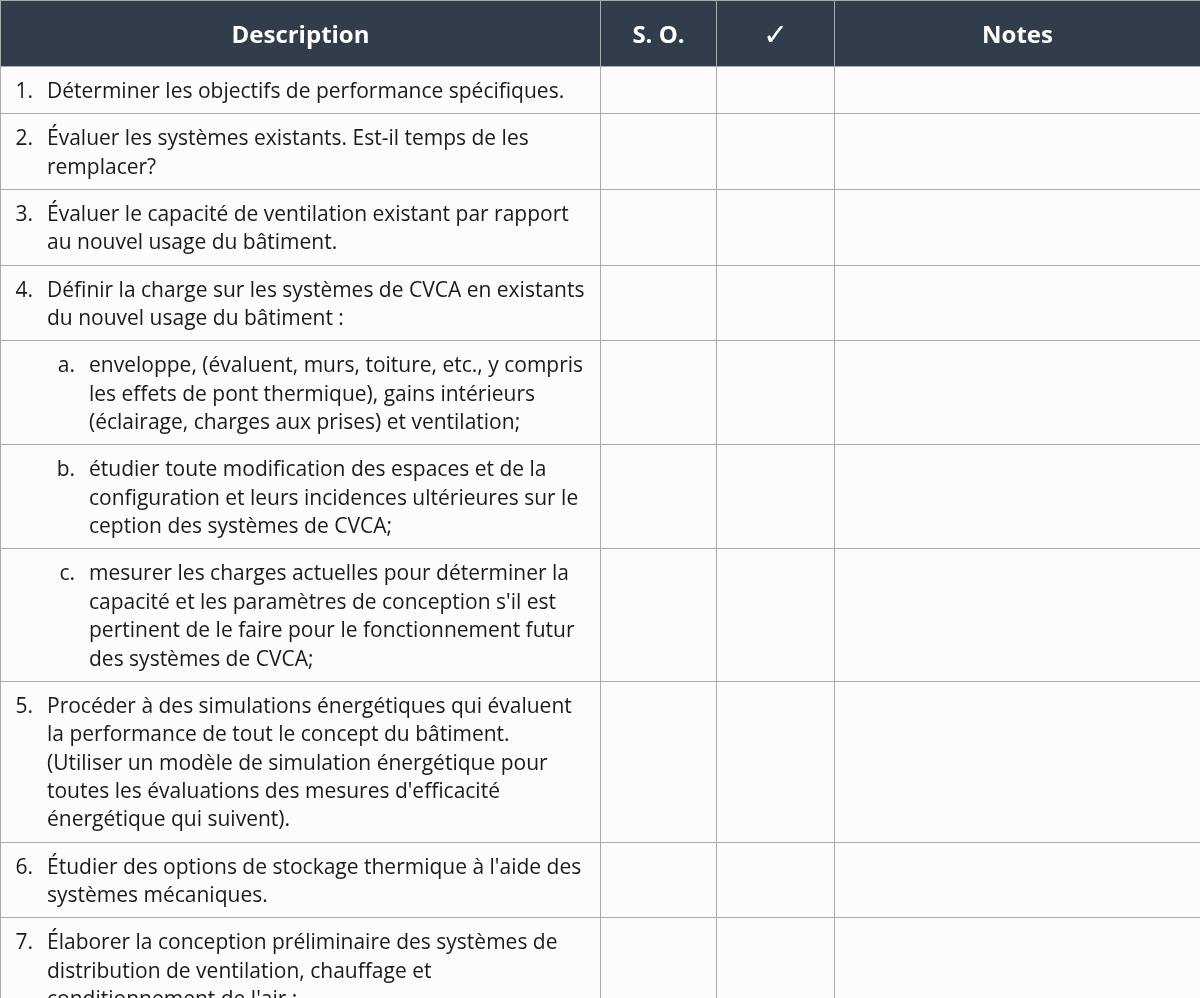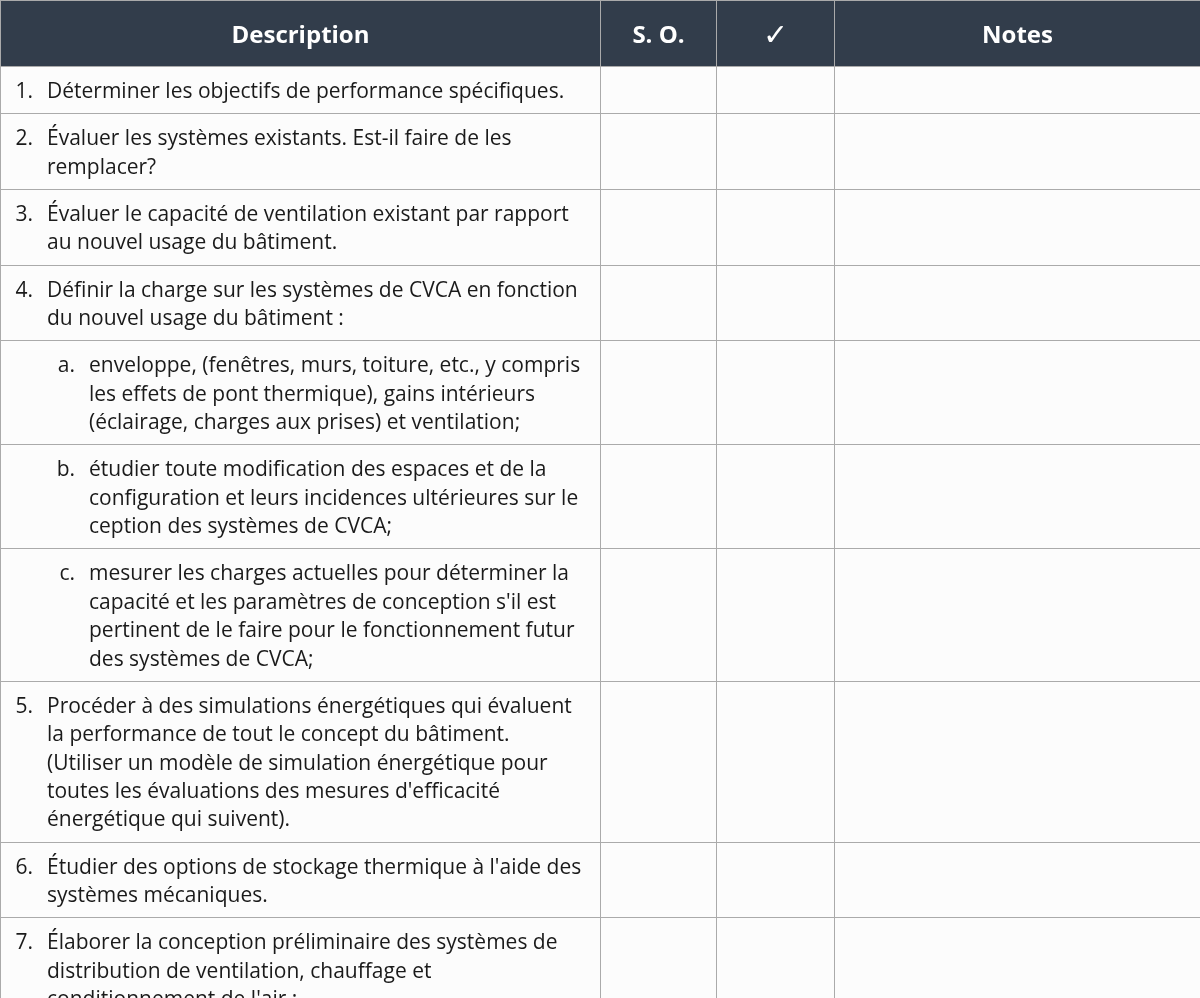--- a/index.html
+++ b/index.html
@@ -87,21 +87,21 @@
           </div>
         </td>
         <td></td>
         <td></td>
         <td></td>
       </tr>
       <tr>
         <td>
           <div class="row-flex">
             <div class="num">2.</div>
-            <div class="txt">Évaluer les systèmes existants. Est-il faire de les remplacer?</div>
+            <div class="txt">Évaluer les systèmes existants. Est-il temps de les remplacer?</div>
           </div>
         </td>
         <td></td>
         <td></td>
         <td></td>
       </tr>
       <tr>
         <td>
           <div class="row-flex">
             <div class="num">3.</div>
@@ -109,32 +109,32 @@
           </div>
         </td>
         <td></td>
         <td></td>
         <td></td>
       </tr>
       <tr>
         <td>
           <div class="row-flex">
             <div class="num">4.</div>
-            <div class="txt">Définir la charge sur les systèmes de CVCA en fonction du nouvel usage du bâtiment :</div>
+            <div class="txt">Définir la charge sur les systèmes de CVCA en existants du nouvel usage du bâtiment :</div>
           </div>
         </td>
         <td></td>
         <td></td>
         <td></td>
       </tr>
       <tr>
         <td>
           <div class="row-flex sub">
             <div class="num">a.</div>
-            <div class="txt">enveloppe, (fenêtres, murs, toiture, etc., y compris les effets de pont thermique), gains intérieurs (éclairage, charges aux prises) et ventilation;</div>
+            <div class="txt">enveloppe, (évaluent, murs, toiture, etc., y compris les effets de pont thermique), gains intérieurs (éclairage, charges aux prises) et ventilation;</div>
           </div>
         </td>
         <td></td>
         <td></td>
         <td></td>
       </tr>
       <tr>
         <td>
           <div class="row-flex sub">
             <div class="num">b.</div>

